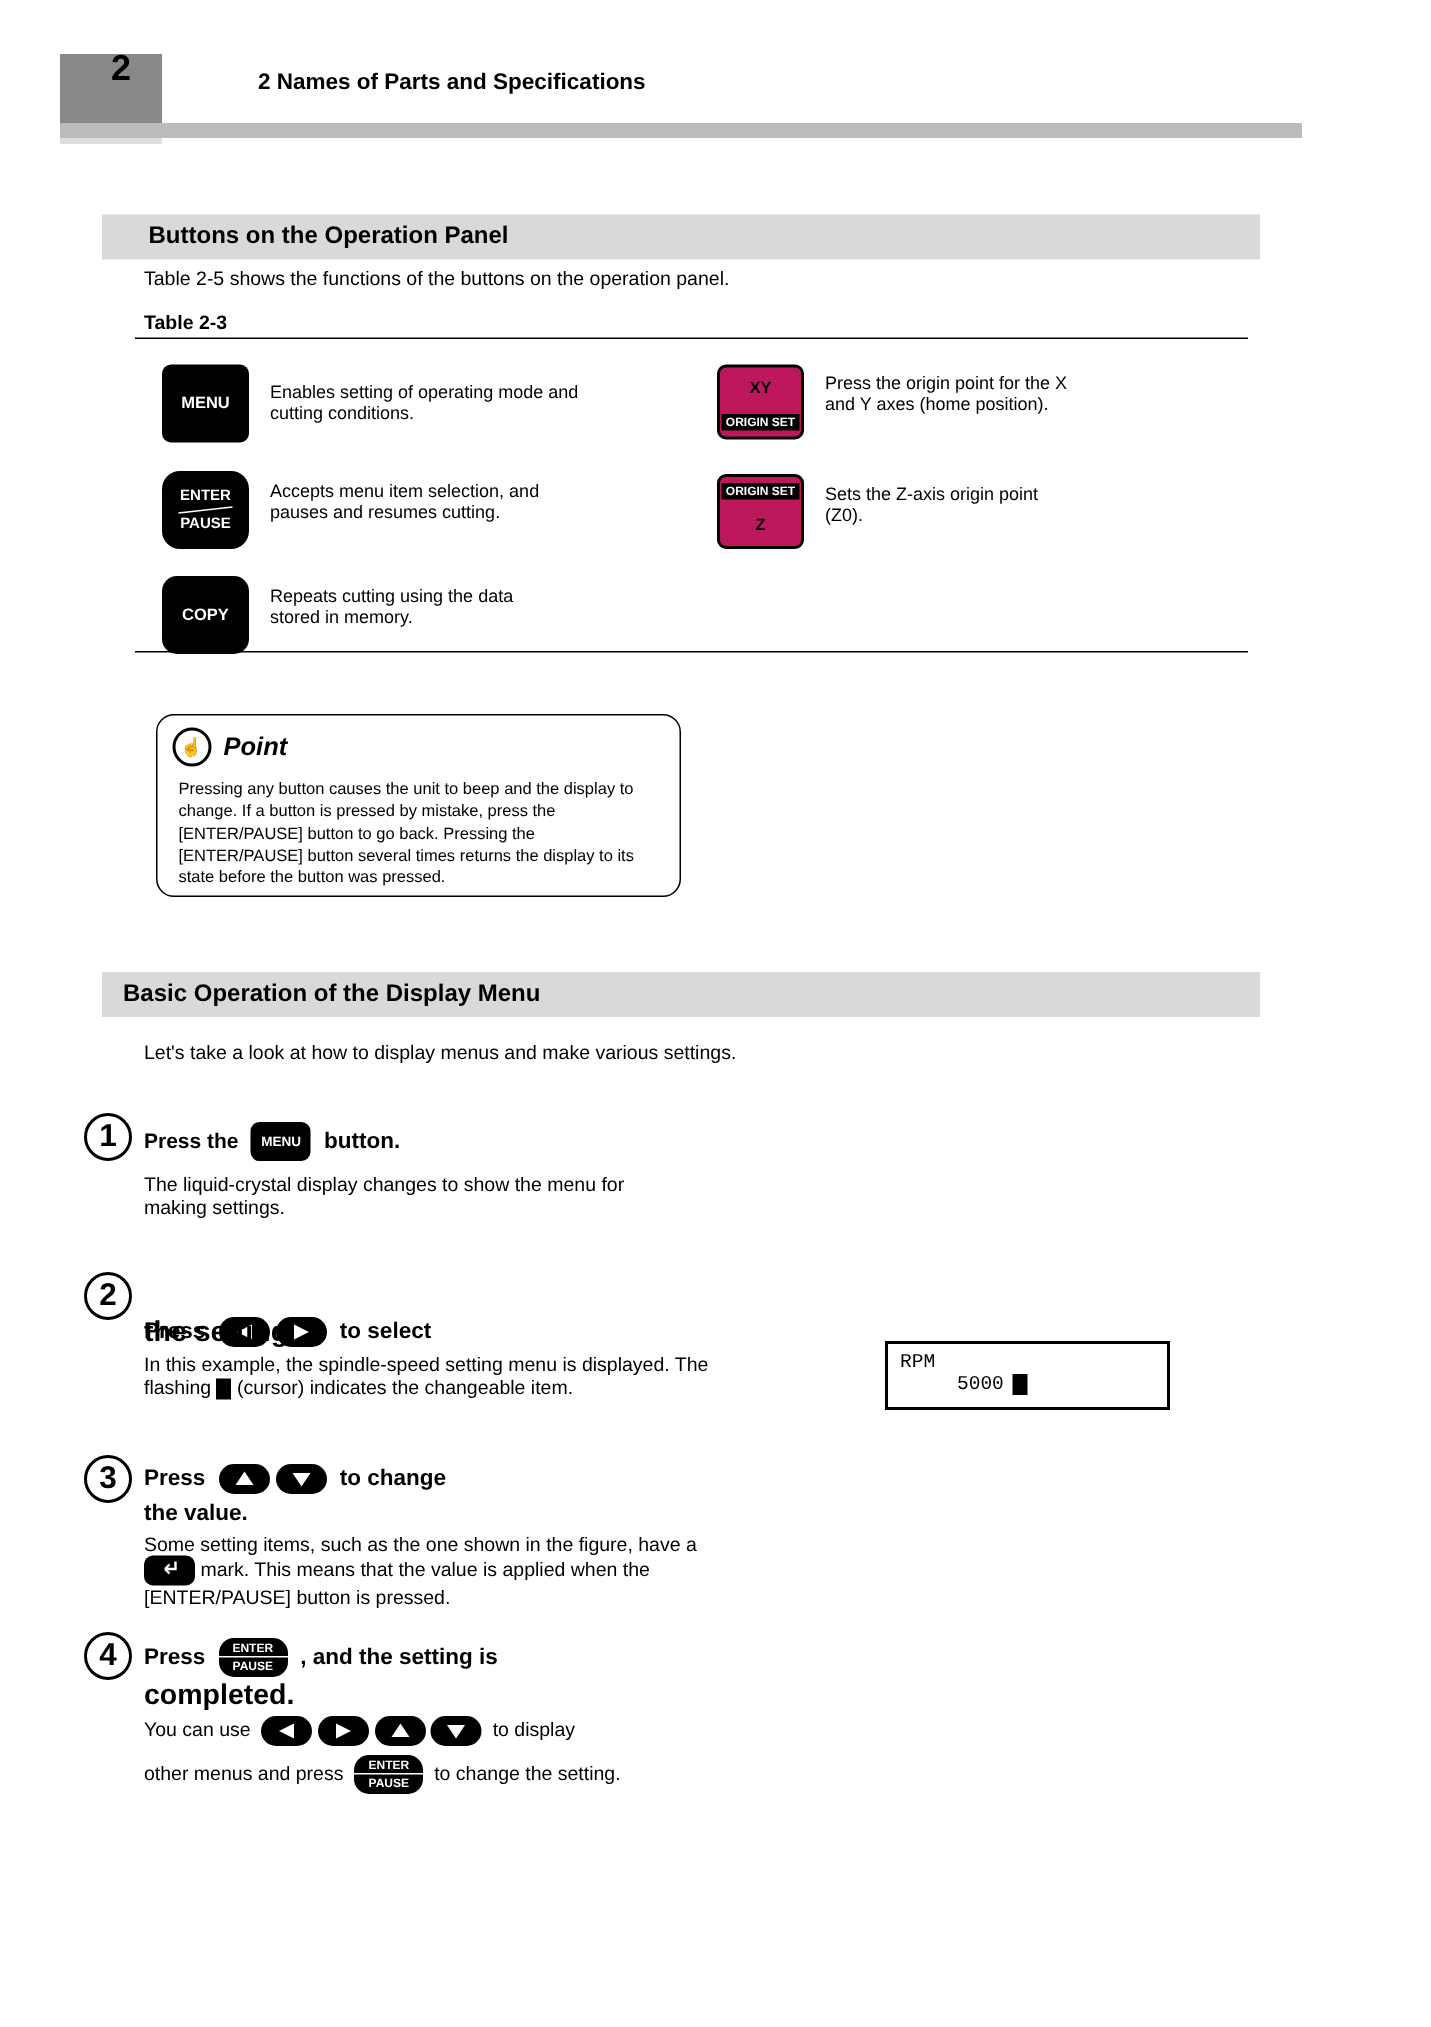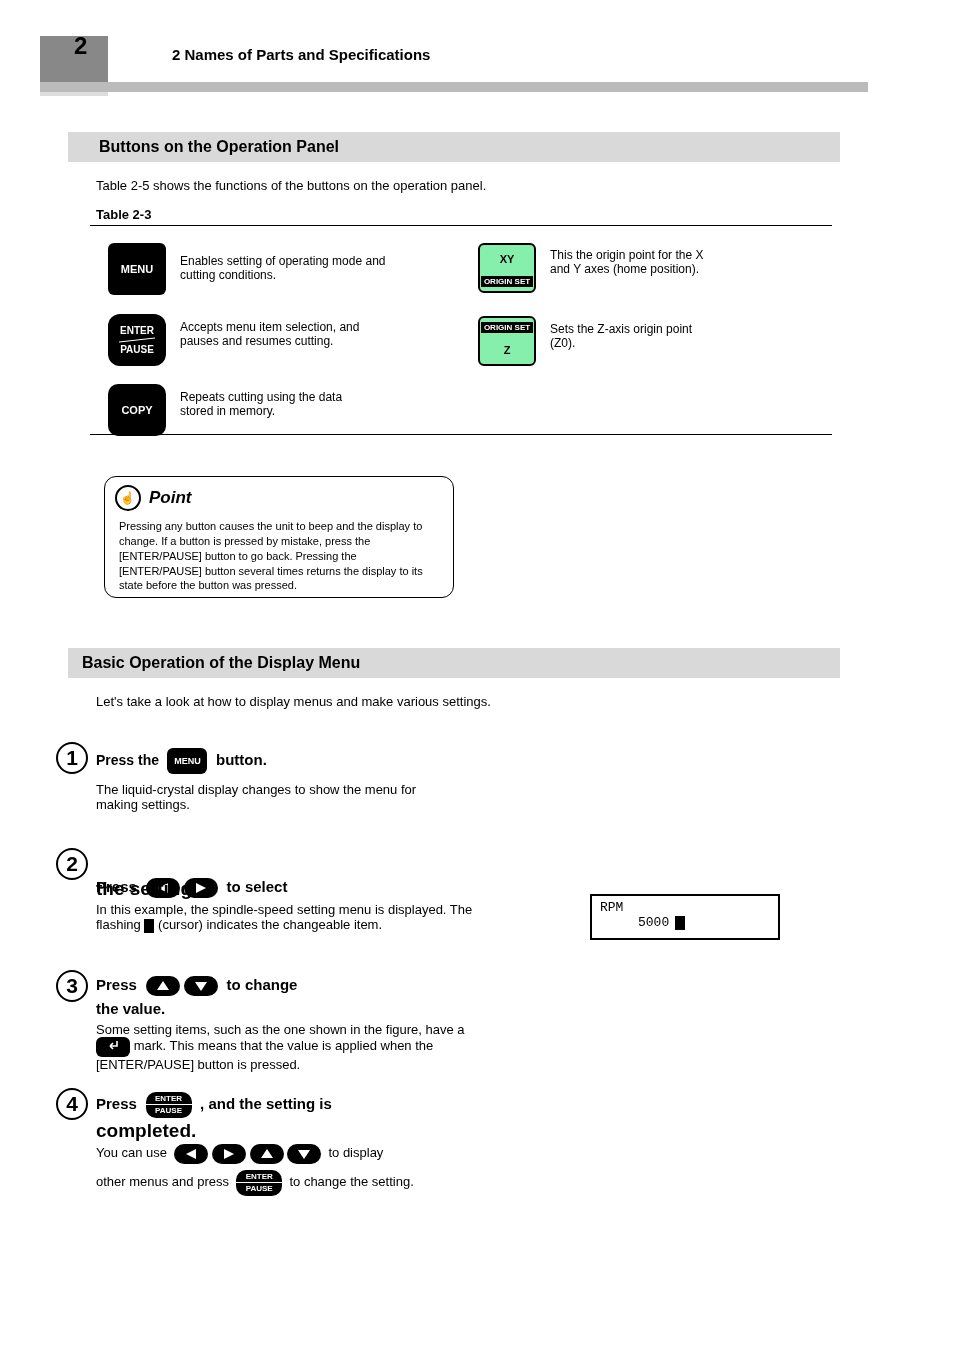--- a/index.html
+++ b/index.html
@@ -50,21 +50,21 @@
     background: #bbb;
   }
   .section-banner {
     position: absolute;
     background: #d9d9d9;
     font-size: 16px;
     font-weight: bold;
     padding: 6px 14px;
     width: 772px;
   }
-  .section1 { top: 132px; left: 68px; padding-left: 31px; }
+  .section1 { top: 143px; left: 68px; padding-left: 31px; }
   .section2 { top: 648px; left: 68px; }
   .subtext {
     position: absolute;
     font-size: 13px;
   }
   .hr { position: absolute; height: 1px; background: #000; }
   .hr1 { top: 225px; left: 90px; width: 742px; }
   .hr2 { top: 434px; left: 90px; width: 742px; }
 
   
@@ -83,21 +83,21 @@
     text-align: center;
   }
   .btn-menu { top: 243px; left: 108px; }
   .btn-enter { top: 314px; left: 108px; }
   .btn-copy  { top: 384px; left: 108px; }
 
   .btn-white {
     position: absolute;
     width: 58px;
     height: 50px;
-    background: #86efac;
+    background: #be185d;
     border: 2px solid #000;
     border-radius: 6px;
     font-size: 10px;
     font-weight: bold;
     display: flex;
     flex-direction: column;
     align-items: center;
     justify-content: space-between;
     padding: 4px 0;
   }
@@ -229,21 +229,21 @@
 <div class="btn-black btn-copy" style="border-radius:10px;">
   <span>COPY</span>
 </div>
 <div class="btn-desc" style="top:390px; left:180px; width:220px; white-space:pre-line;">Repeats cutting using the data
 stored in memory.</div>
 
 <div class="btn-white btn-xy">
   <span style="font-size:11px; padding-top:4px;">XY</span>
   <span class="origin-label">ORIGIN SET</span>
 </div>
-<div class="btn-desc" style="top:248px; left:550px; width:240px; white-space:pre-line;">This the origin point for the X
+<div class="btn-desc" style="top:248px; left:550px; width:240px; white-space:pre-line;">Press the origin point for the X
 and Y axes (home position).</div>
 
 <div class="btn-white btn-z">
   <span class="origin-label">ORIGIN SET</span>
   <span style="font-size:11px; padding-bottom:4px;">Z</span>
 </div>
 <div class="btn-desc" style="top:322px; left:550px; width:240px; white-space:pre-line;">Sets the Z-axis origin point
 (Z0).</div>
 
 <div class="hr hr2"></div>

